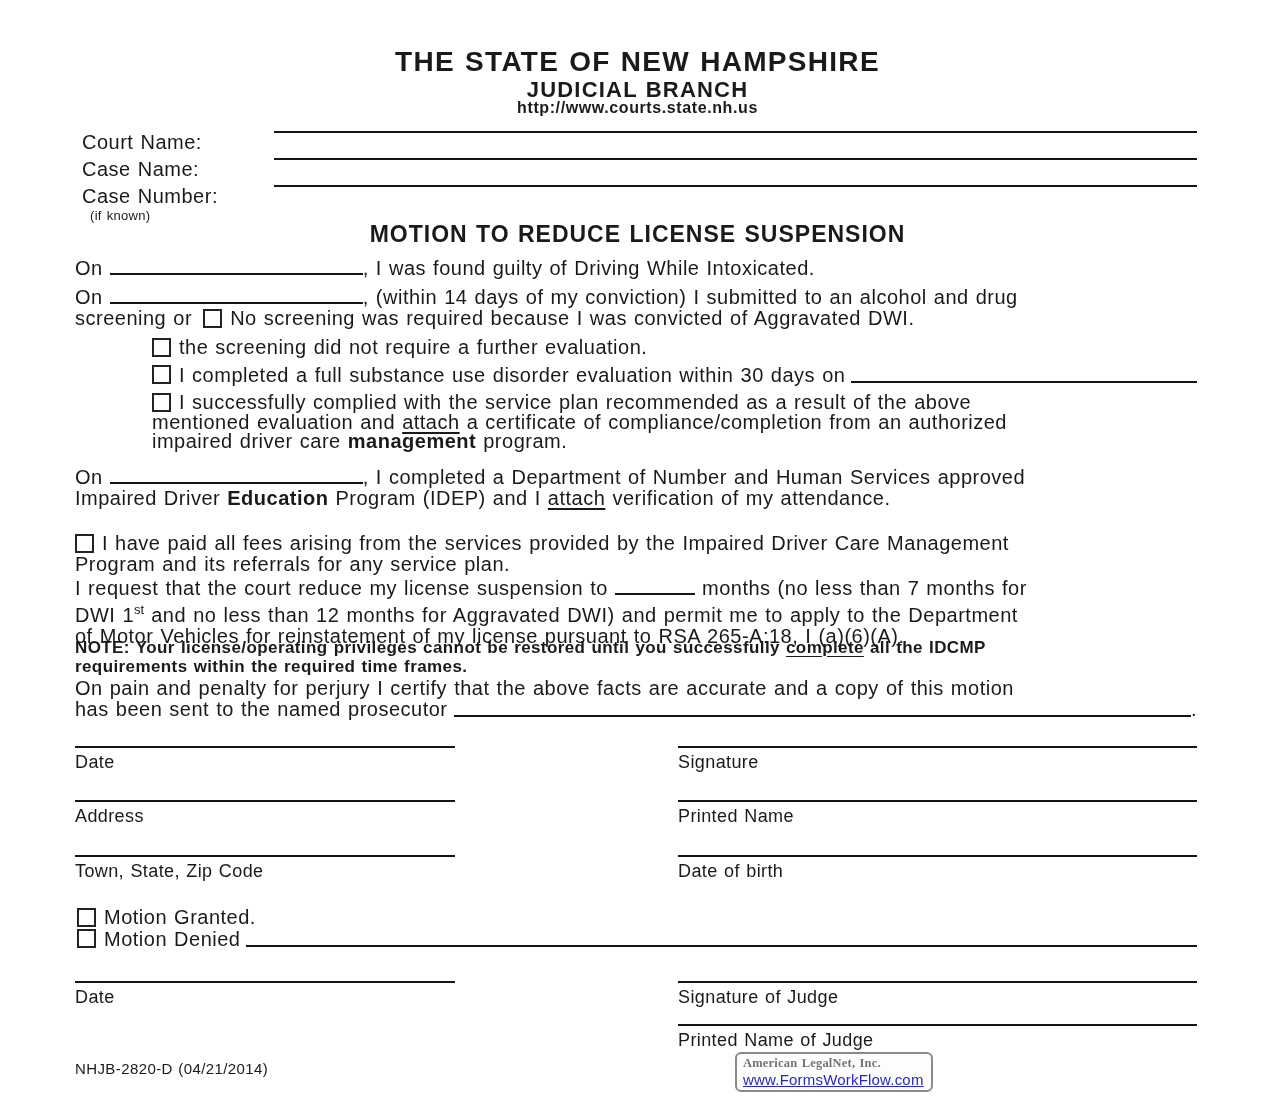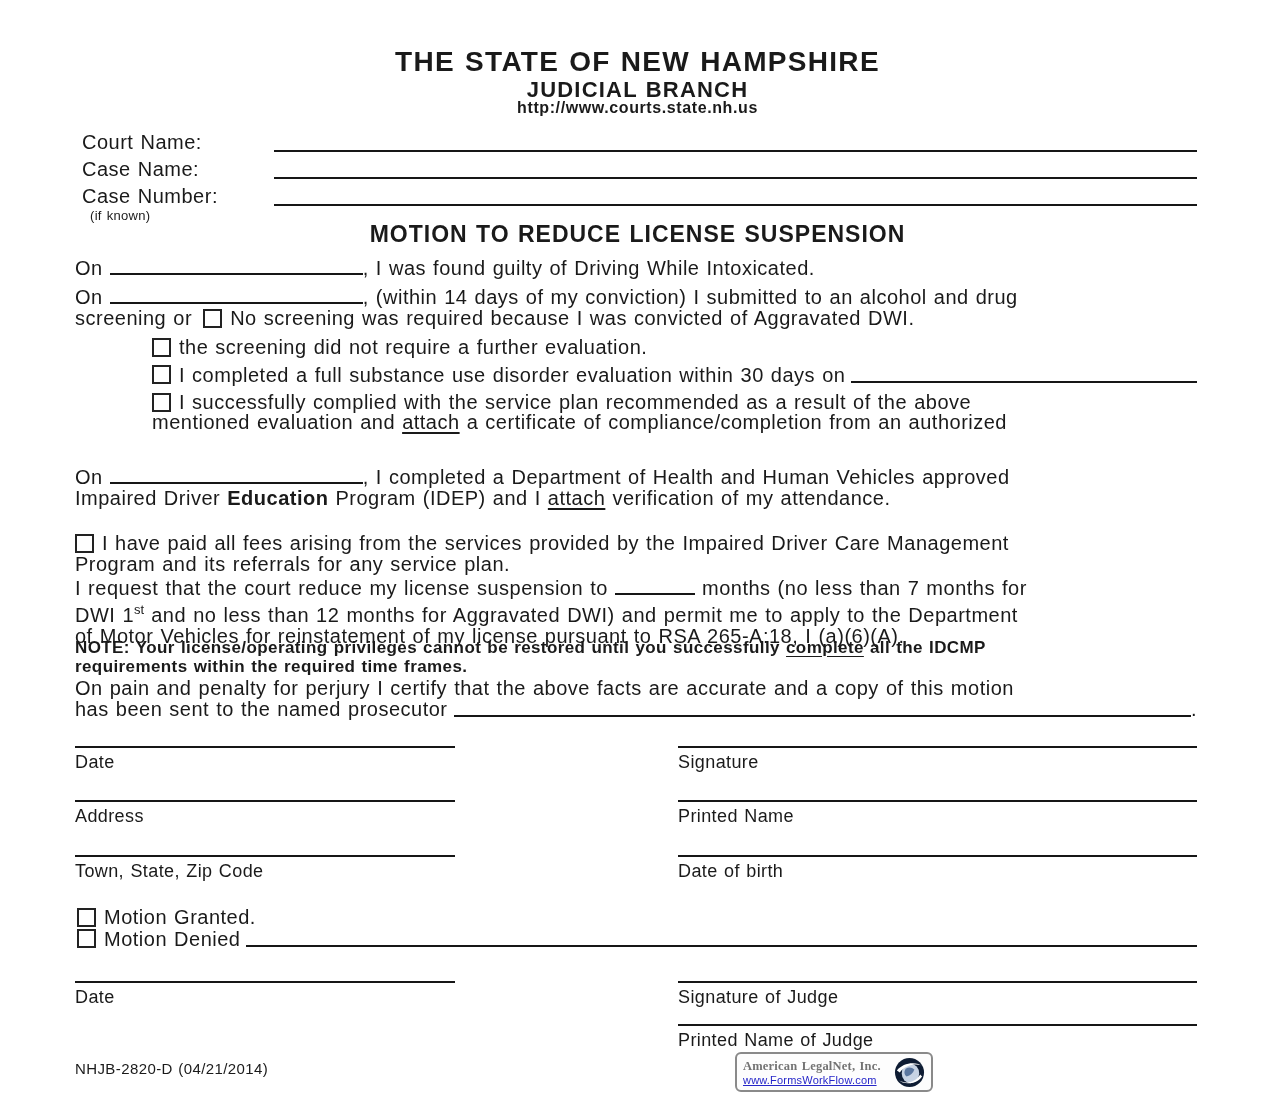--- a/index.html
+++ b/index.html
@@ -12,21 +12,21 @@
   .abs { position:absolute; }
   .center { left:0; width:100%; text-align:center; }
   .h-state { font-size:28px; font-weight:bold; letter-spacing:1.3px; }
   .h-branch { font-size:22px; font-weight:bold; letter-spacing:1.2px; }
   .h-url { font-size:16px; font-weight:bold; letter-spacing:.6px; }
   .form-title { font-size:23px; font-weight:bold; letter-spacing:1px; }
 
   .bline { white-space:nowrap; line-height:21px; }
   .flexline { display:flex; align-items:flex-end; white-space:nowrap; line-height:21px; }
 
-  .courtrow { display:flex; align-items:flex-end; width:1122px; height:23px; }
+  .courtrow { display:flex; align-items:flex-start; width:1122px; height:23px; }
   .courtrow .lbl { width:192px; flex:none; }
   .fill { flex:1 1 auto; border-bottom:2px solid #161616; margin-bottom:2px; height:0; }
   .ifknown { font-size:13px; letter-spacing:.3px; }
 
   .cbx {
     display:inline-block; width:19px; height:19px; border:2px solid #222;
     background:#fff; vertical-align:-3px; margin-right:8px; flex:none;
   }
   .blank { display:inline-block; border-bottom:2px solid #161616; height:16px; }
   .blank-date { width:253px; }
@@ -41,21 +41,21 @@
   .sigfield .siglabel { font-size:18px; padding-top:4px; letter-spacing:.4px; }
 
   .footer-id { font-size:15px; letter-spacing:.4px; }
   .logo-box {
     display:flex; align-items:center; gap:6px;
     width:198px; height:40px; border:2px solid #8a8a8a; border-radius:6px;
     padding:3px 6px; background:#fdfdfd;
   }
   .logo-text { flex:1; }
   .logo-company { font-family:"Liberation Serif", serif; font-weight:bold; font-size:12.5px; letter-spacing:.2px; color:#737373; }
-  .logo-url { font-size:11px; color:#2626c9; text-decoration:underline; letter-spacing:.2px; }
+  .logo-url { font-size:15px; color:#2626c9; text-decoration:underline; letter-spacing:.2px; }
 </style>
 </head>
 <body>
 
 <div class="page">
 
   <div class="abs center h-state" style="top:46px">THE STATE OF NEW HAMPSHIRE</div>
   <div class="abs center h-branch" style="top:77px">JUDICIAL BRANCH</div>
   <div class="abs center h-url" style="top:99px">http://www.courts.state.nh.us</div>
 
@@ -101,26 +101,31 @@
 
   <div class="abs" style="top:393px; left:152px">
     <div class="bline" style="line-height:19.5px">
       <span class="cbx"></span><span>I successfully complied with the service plan recommended as a result of the above</span>
     </div>
     <div class="bline" style="line-height:19.5px">
       <span>mentioned evaluation and</span>
       <span class="u">attach</span>
       <span>a certificate of compliance/completion from an authorized</span>
     </div>
+    <div class="bline" style="line-height:19.5px">
+      <span>impaired driver care</span>
+      <span class="b">management</span>
+      <span>program.</span>
+    </div>
   </div>
 
   <div class="abs" style="top:467px; left:75px">
     <div class="bline">
       <span>On</span>
-      <span class="blank blank-date"></span><span>, I completed a Department of Health and Human Vehicles approved</span>
+      <span class="blank blank-date"></span><span>, I completed a Department of Number and Human Services approved</span>
     </div>
     <div class="bline">
       <span>Impaired Driver</span>
       <span class="b">Education</span>
       <span>Program (IDEP) and I</span>
       <span class="u">attach</span>
       <span>verification of my attendance.</span>
     </div>
   </div>
 

